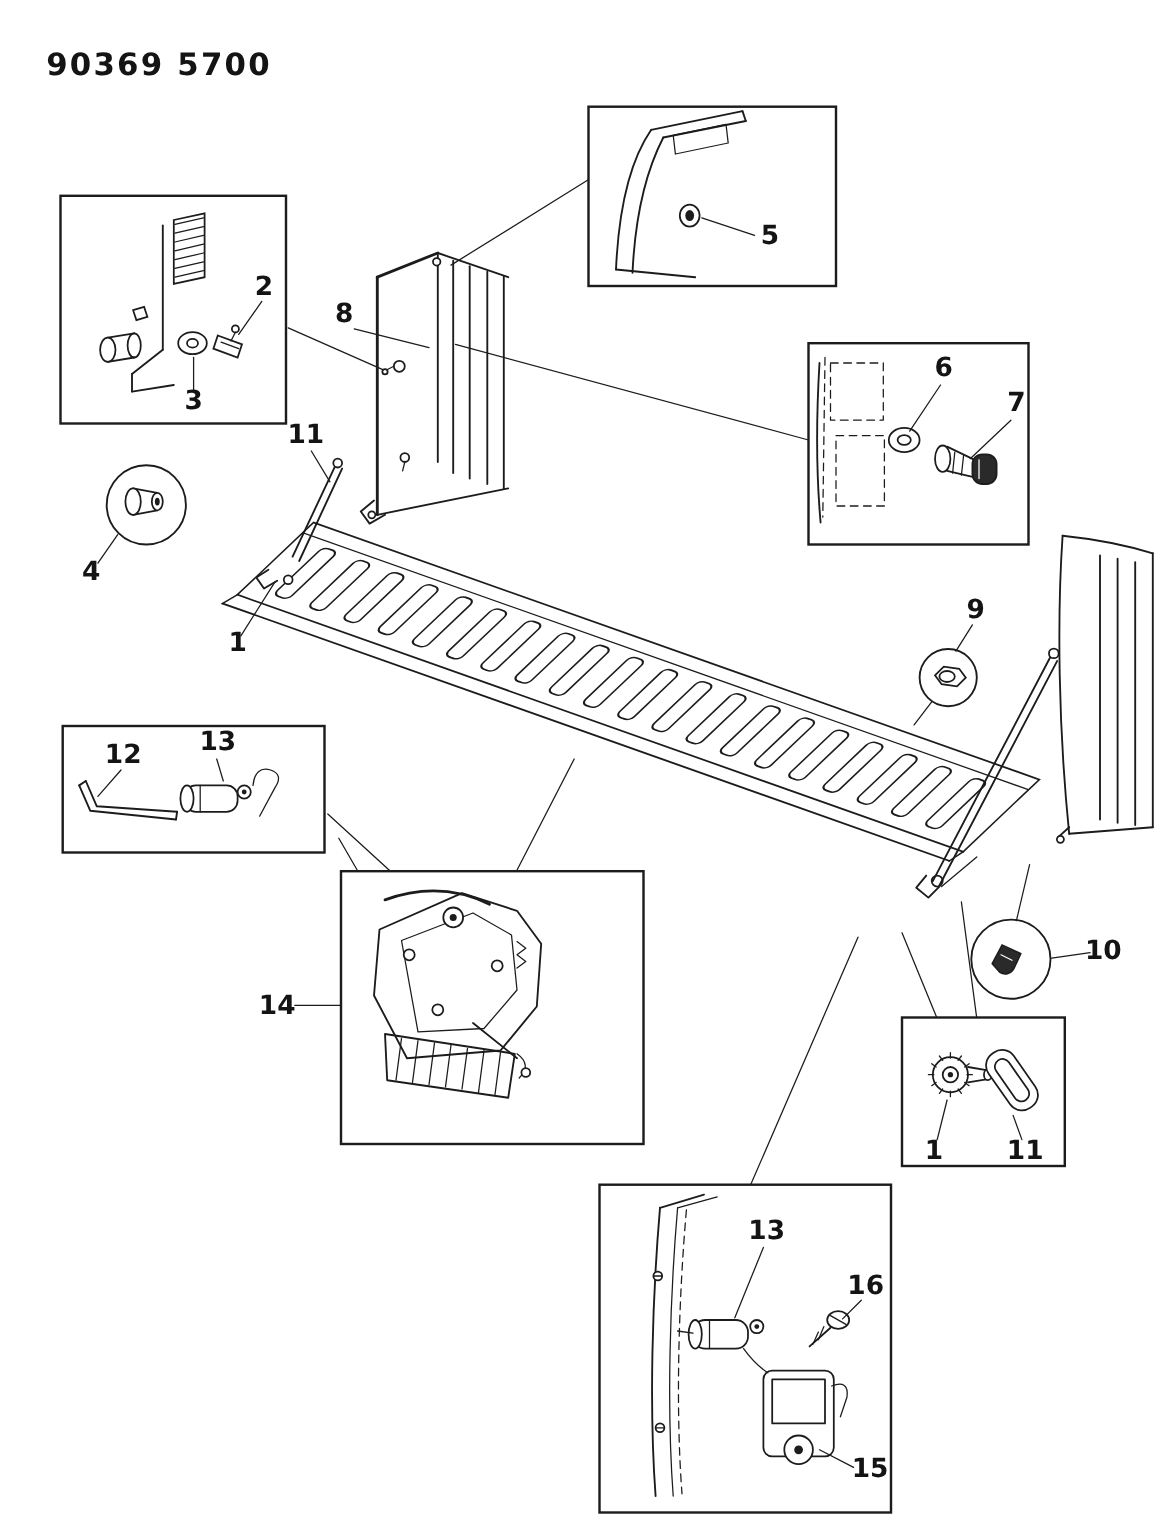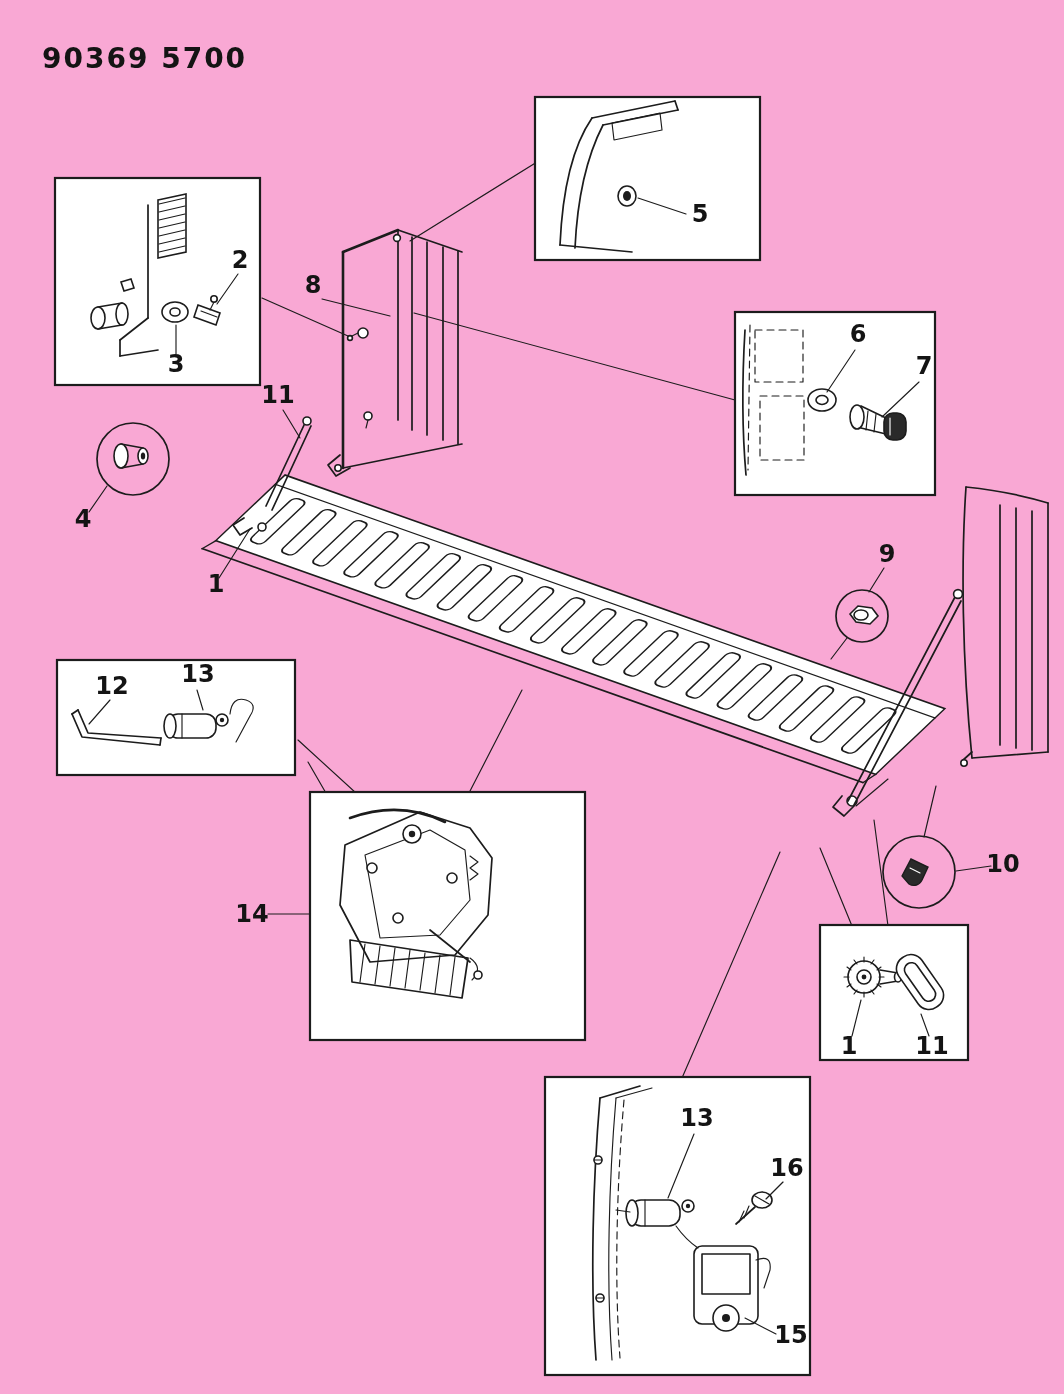--- a/index.html
+++ b/index.html
@@ -1,17 +1,17 @@
 <!DOCTYPE html>
 <html><head>
 <meta charset="utf-8">
 <style>
   html,body{margin:0;padding:0;background:#e8e8e8;}
   .page{
-    width:1064px;height:1394px;background:#f9a8d4;position:relative;margin:0 auto;
+    width:1064px;height:1394px;background:#ffffff;position:relative;margin:0 auto;
     font-family:"DejaVu Sans",sans-serif;overflow:hidden;
   }
   svg{display:block;}
   .ln{fill:none;stroke:#1c1c1c;stroke-width:1.7;stroke-linecap:round;stroke-linejoin:round;}
   .ln2{fill:none;stroke:#1c1c1c;stroke-width:2.6;stroke-linecap:round;stroke-linejoin:round;}
   .thin{fill:none;stroke:#1c1c1c;stroke-width:1.15;stroke-linecap:round;stroke-linejoin:round;}
   .dash{stroke-dasharray:7 5;}
   .boxframe{fill:#ffffff;stroke:#1c1c1c;stroke-width:2.2;}
   .wh{fill:#ffffff;stroke:#1c1c1c;stroke-width:1.6;}
   .dk{fill:#1c1c1c;stroke:none;}

